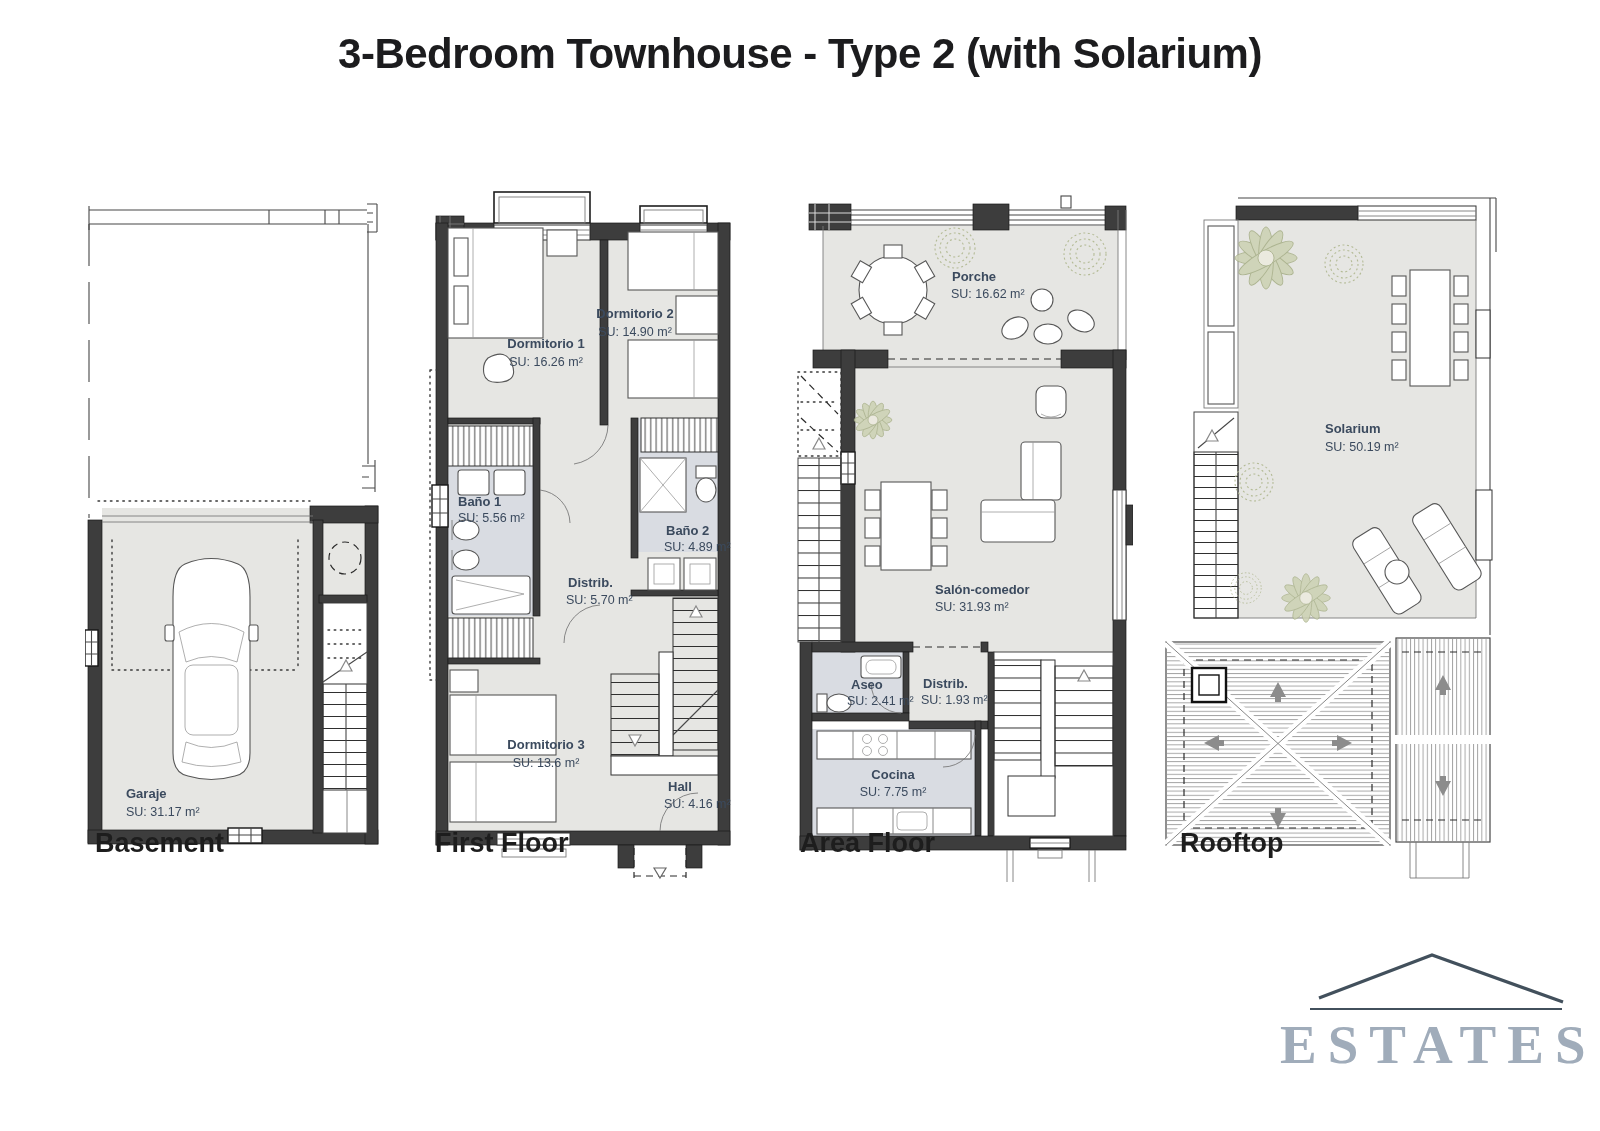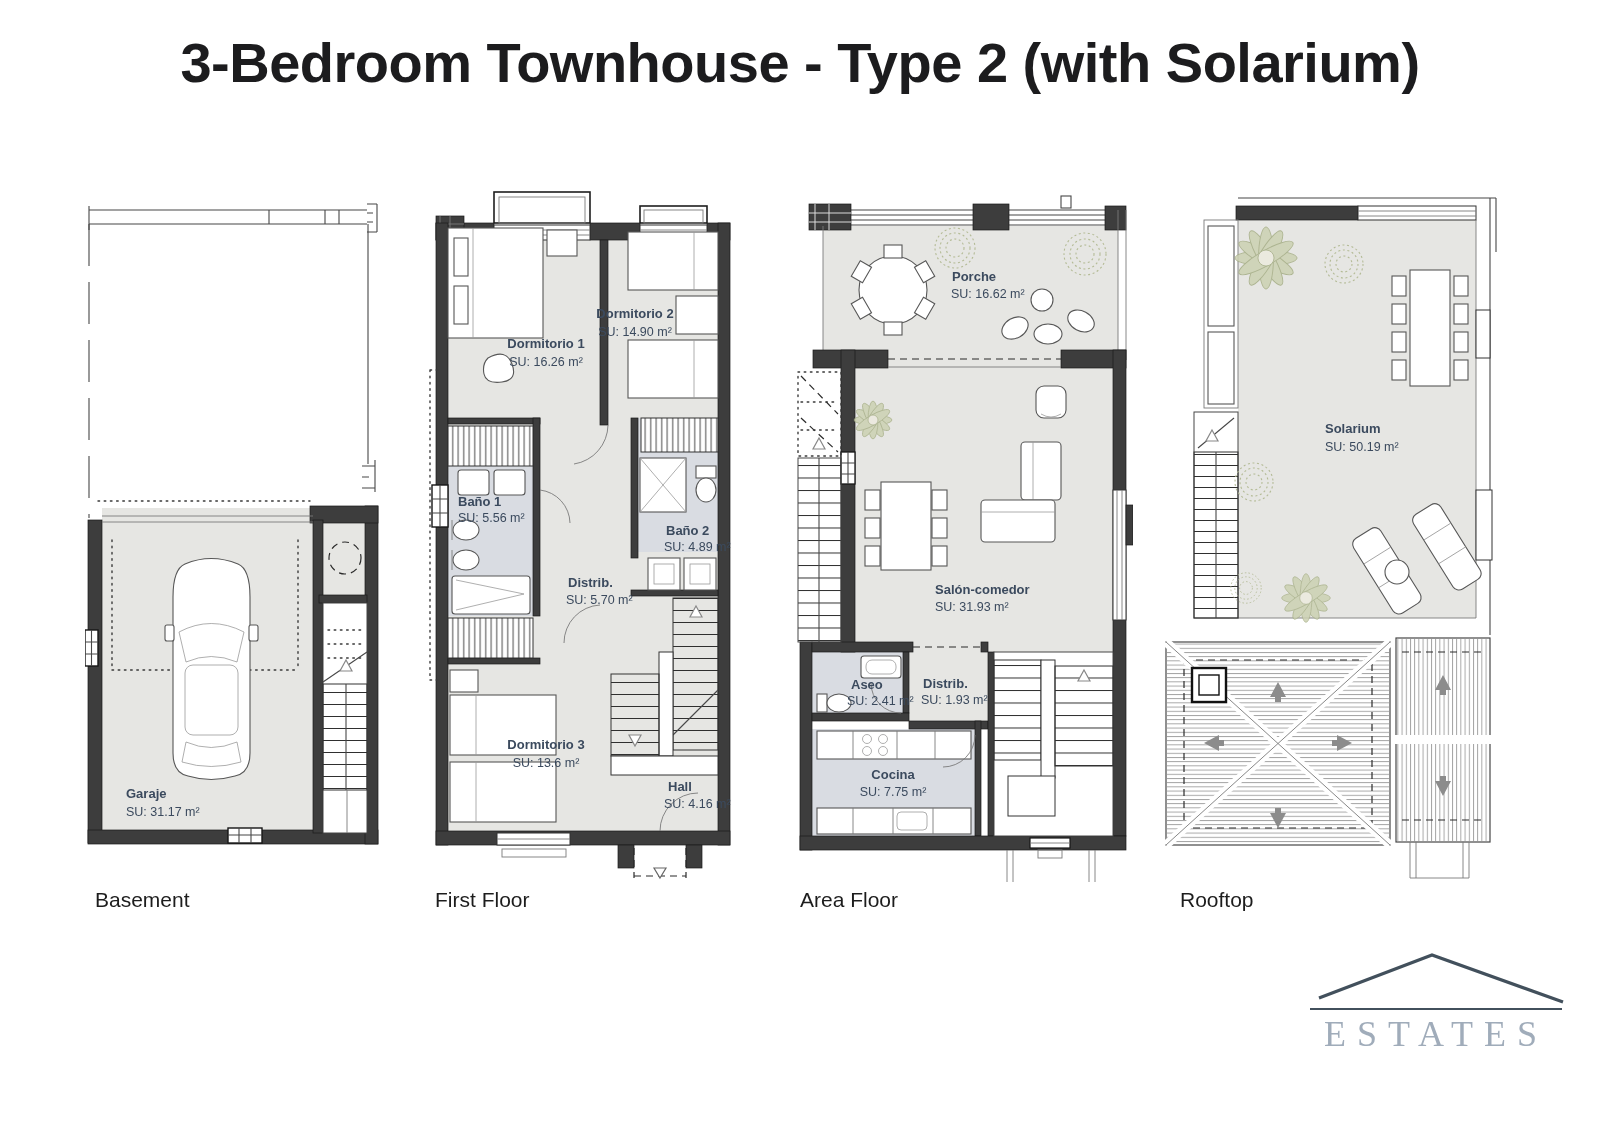--- a/index.html
+++ b/index.html
@@ -1,44 +1,44 @@
 <!DOCTYPE html>
 <html style="--ink: #1c1c1e; --roomlabel: #3b4a5e; --wall: #3d3d3d; --room: #e6e6e3; --wet: #d9dce2; --logodark: #42505c; --logolight: #a0acba;"><head>
 <meta charset="utf-8">
 <style>
   html,body{margin:0;padding:0;background:#fff;}
   #canvas{position:relative;width:1600px;height:1131px;background:#fff;overflow:hidden;
           font-family:"Liberation Sans",sans-serif;}
   .title{position:absolute;top:30px;left:0;width:1600px;text-align:center;
-         font-size:56px;font-weight:700;letter-spacing:-.5px;color:var(--ink,#1c1c1e);}
+         font-size:42px;font-weight:700;letter-spacing:-.5px;color:var(--ink,#1c1c1e);}
   .subtitle{position:absolute;top:110px;left:0;width:1600px;text-align:center;
          font-size:19px;font-weight:700;color:#000;}
   .plan{position:absolute;}
-  .floor-label{position:absolute;top:888px;font-size:21px;font-weight:400;color:#1d1d1d;}
+  .floor-label{position:absolute;top:828px;font-size:27px;font-weight:700;color:#1d1d1d;}
   .wall{fill:var(--wall,#3d3d3d);stroke:#1b1b1b;stroke-width:.7;}
   .room{fill:var(--room,#e6e6e3);}
   .wet{fill:var(--wet,#d9dce2);}
   .ln{fill:none;stroke:#474747;stroke-width:1.1;}
   .ln2{fill:none;stroke:#7a7a7a;stroke-width:.9;}
   .furn{fill:#fff;stroke:#575757;stroke-width:1.1;}
   .furnln{fill:none;stroke:#9a9a9a;stroke-width:.8;}
   .dash{fill:none;stroke:#2b2b2b;stroke-width:1.2;stroke-dasharray:7 5;}
   .dots{fill:none;stroke:#3a3a3a;stroke-width:1.4;stroke-dasharray:1.6 4.6;stroke-linecap:round;}
   .rname{font:700 13px "Liberation Sans",sans-serif;fill:var(--roomlabel,#3b4a5e);}
   .rarea{font:400 12.5px "Liberation Sans",sans-serif;fill:var(--roomlabel,#3b4a5e);}
   .plant{fill:#ccd1b2;stroke:#a3ac83;stroke-width:.8;opacity:.85;}
   .bush{fill:none;stroke:#b4bb96;stroke-width:1.1;stroke-dasharray:2 2.6;}
   .whitebar{stroke:#fff;stroke-width:9;fill:none;}
   .arrowfill{fill:#8c8c8c;}
   .logo{position:absolute;left:1280px;top:942px;width:312px;text-align:center;}
   .logo-top{display:block;margin:0 auto;}
   .logo-name{font-size:34px;letter-spacing:2.5px;color:var(--logodark,#42505c);}
   .logo-rule{width:252px;border-top:2px solid var(--logodark,#42505c);margin:4px auto 3px auto;}
-  .logo-sub{font-family:"Liberation Serif",serif;font-size:36px;letter-spacing:11px;
-            color:var(--logolight,#a0acba);}
+  .logo-sub{font-family:"Liberation Serif",serif;font-size:55px;letter-spacing:11px;
+            color:var(--logolight,#a0acba);font-weight:bold;}
 </style>
 </head>
 <body>
 
 <div id="canvas">
 
   <div class="title">3-Bedroom Townhouse - Type 2 (with Solarium)</div>
 
   <svg class="plan" style="left:85px;top:200px" width="312" height="650" viewBox="0 0 312 650">
     <defs>

